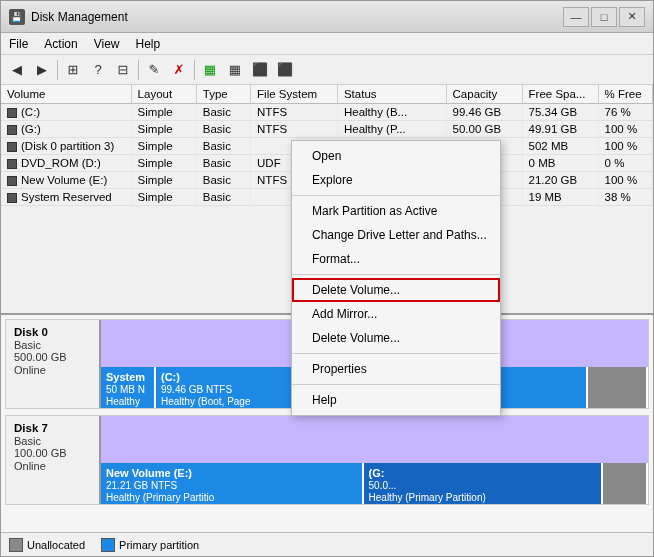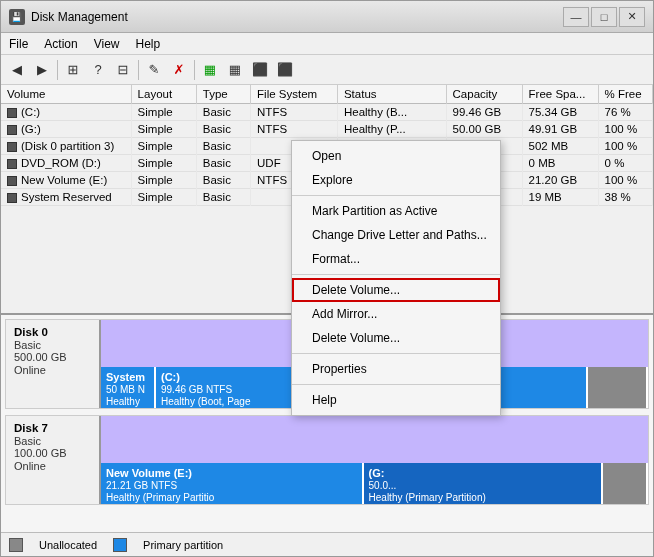--- a/index.html
+++ b/index.html
@@ -237,21 +237,21 @@
       border-top: 1px solid #bbb;
       display: flex;
       align-items: center;
       padding: 0 8px;
       gap: 16px;
       flex-shrink: 0;
     }
     .legend-item {
       display: flex;
       align-items: center;
-      gap: 16px;
+      gap: 4px;
       font-size: 11px;
     }
     .legend-box {
       width: 14px;
       height: 14px;
       border: 1px solid #555;
     }
     .legend-box.unalloc { background: #888; }
     .legend-box.primary { background: #1e88e5; }
 

